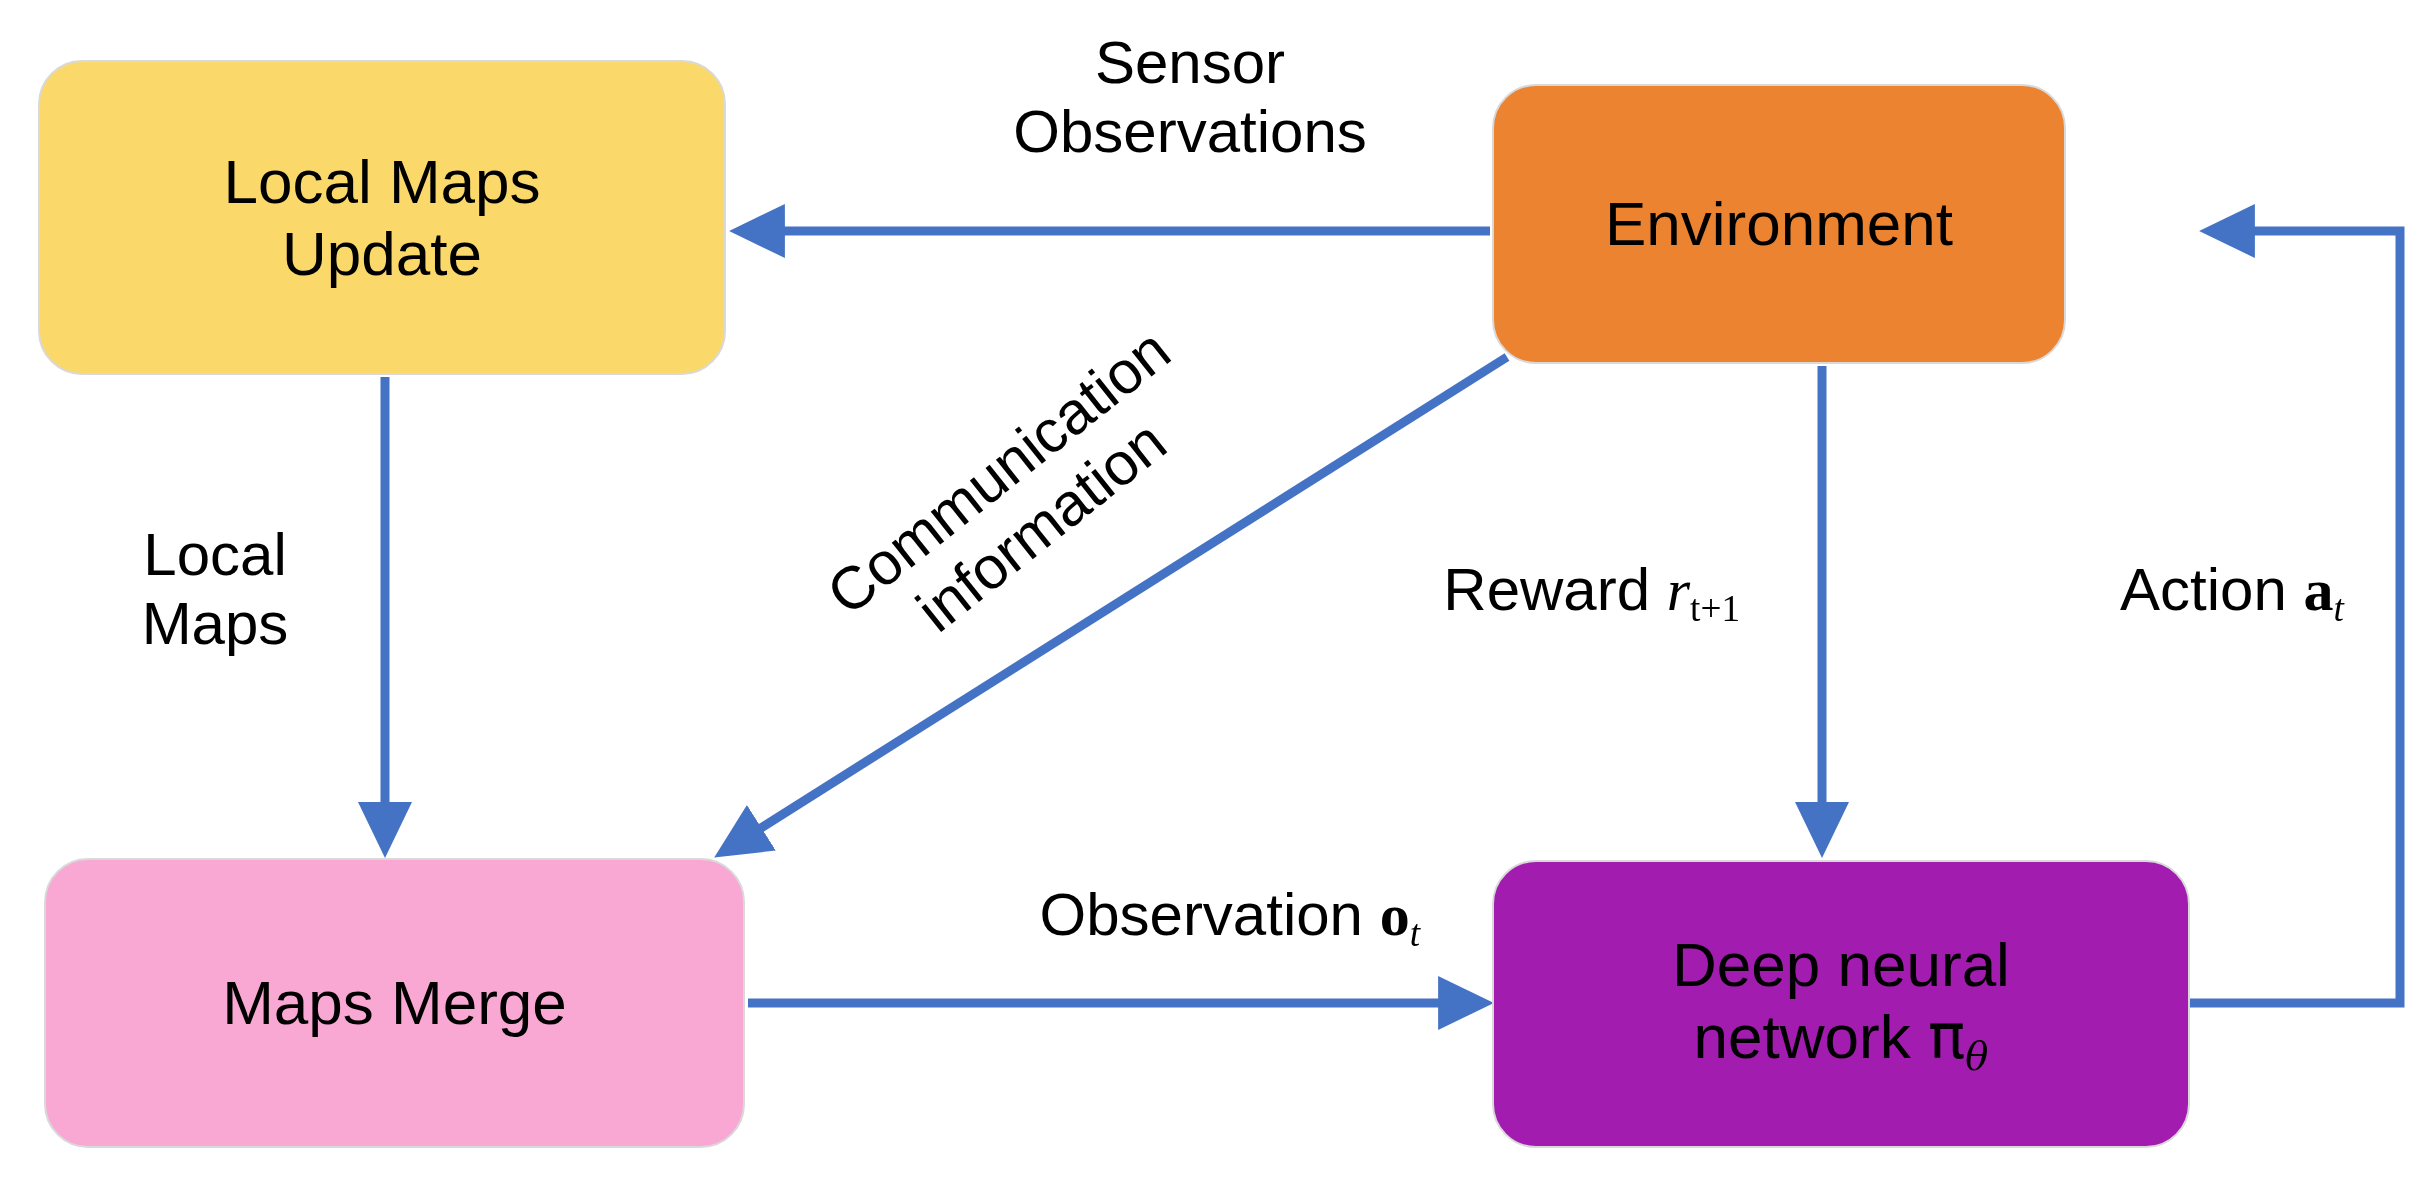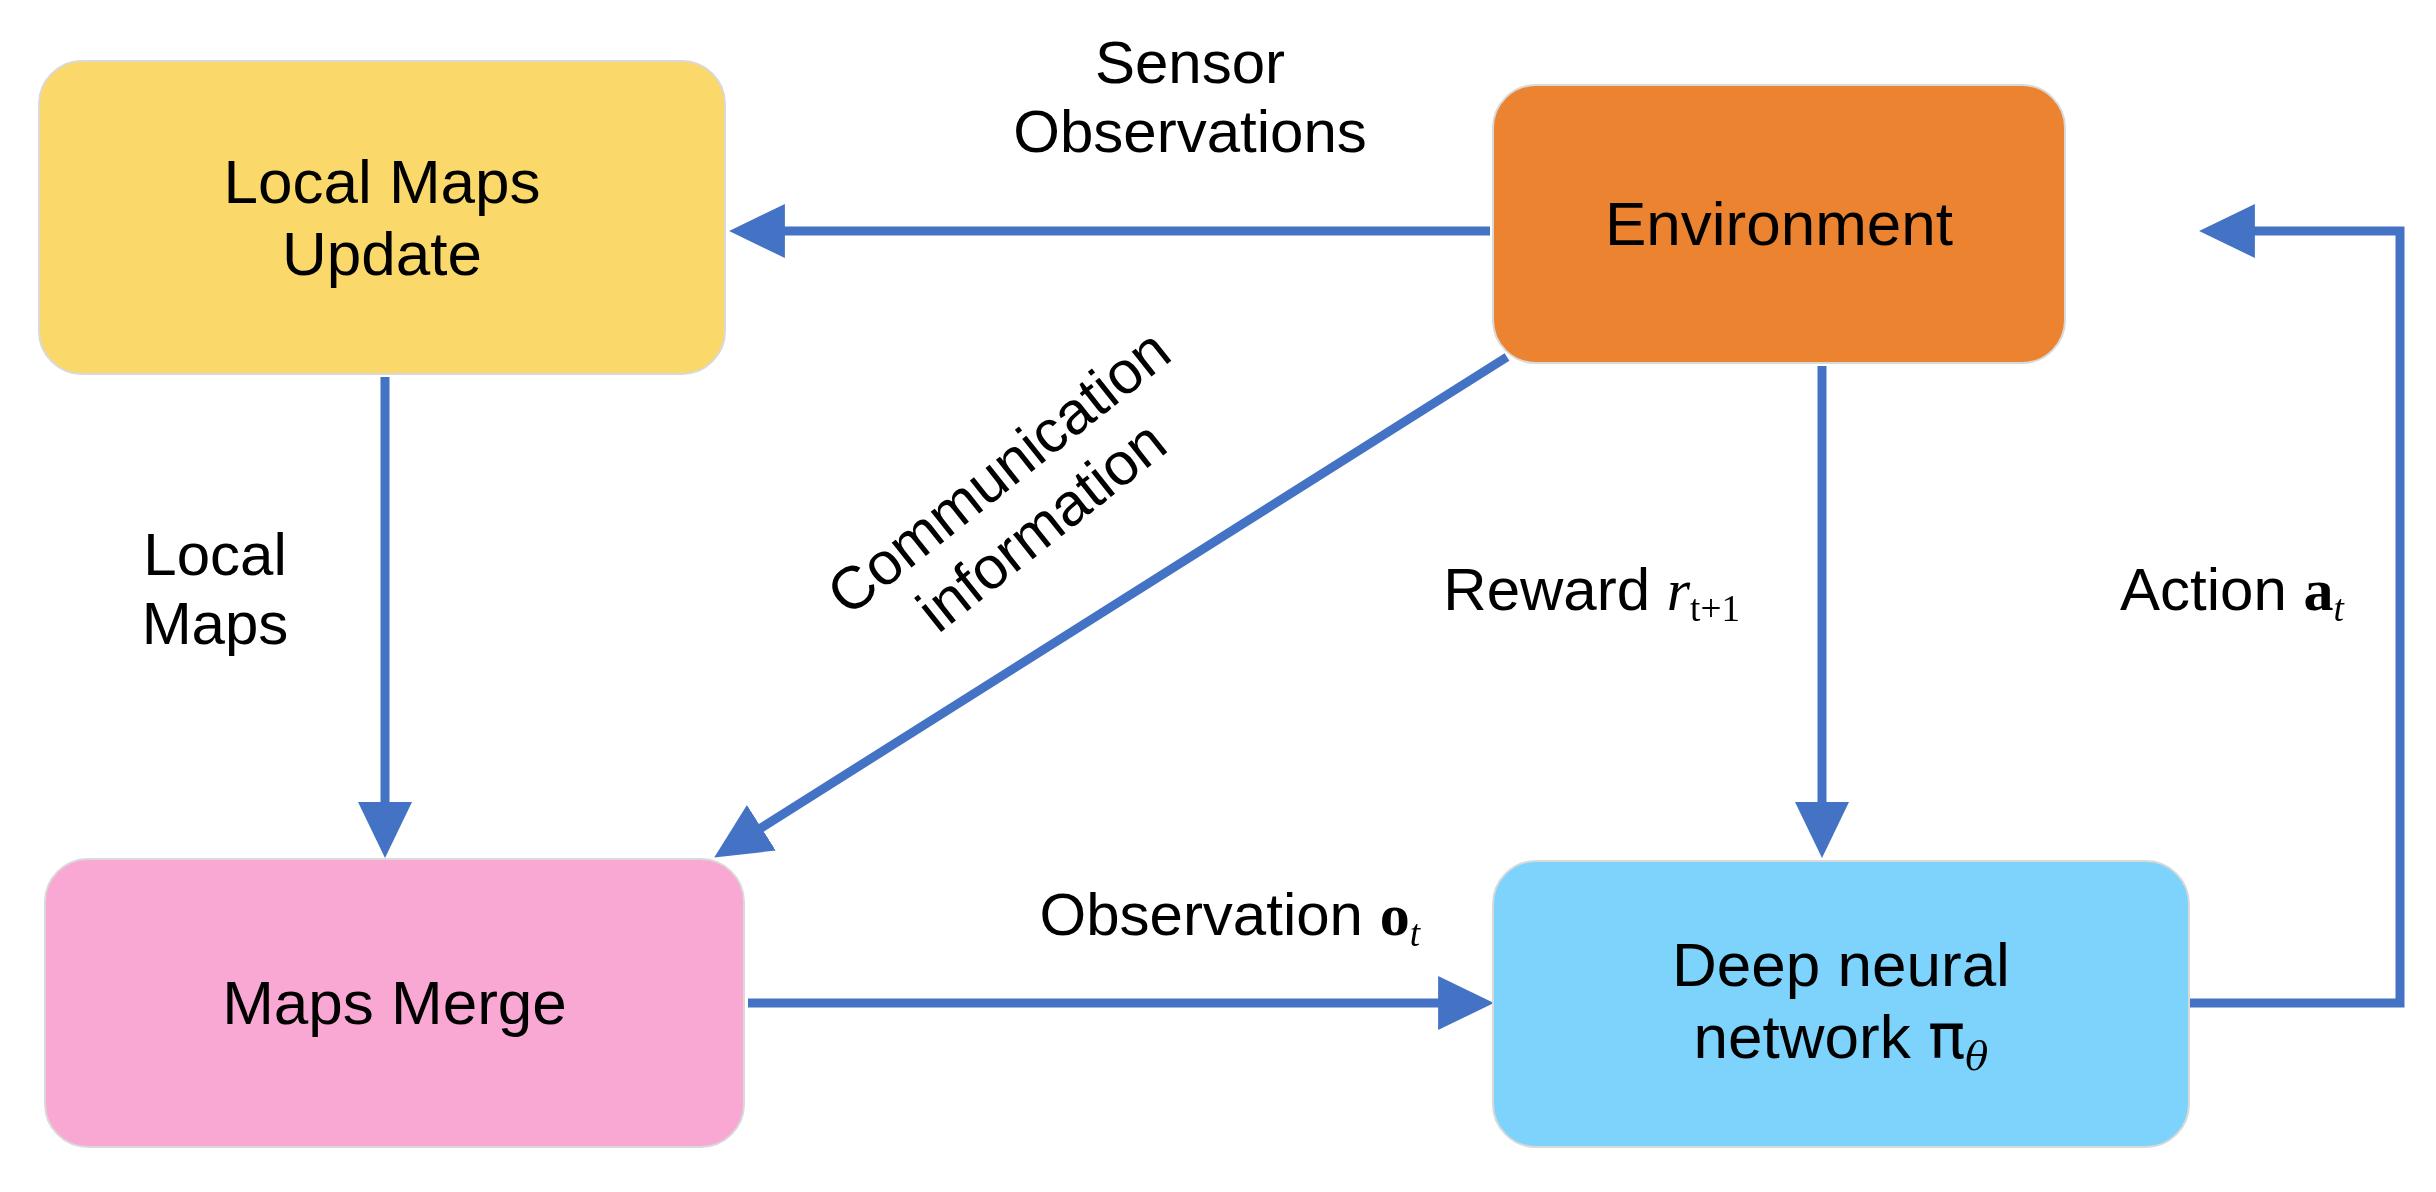--- a/index.html
+++ b/index.html
@@ -21,21 +21,21 @@
     text-align:center;
     color:#000000;
     line-height:1.16;
     font-size:62px;
     font-weight:400;
     white-space:pre-line;
   }
   #node-local-maps-update{left:38px;top:60px;width:688px;height:315px;background:#FAD869;}
   #node-environment{left:1492px;top:84px;width:574px;height:280px;background:#EB8331;}
   #node-maps-merge{left:44px;top:858px;width:701px;height:290px;background:#f9a8d4;}
-  #node-deep-neural-network{left:1492px;top:860px;width:698px;height:288px;background:#7dd3fc;}
+  #node-deep-neural-network{left:1492px;top:860px;width:698px;height:288px;background:#a21caf;}
 
   .edge-label{
     position:absolute;
     color:#000000;
     font-size:60px;
     line-height:1.15;
     text-align:center;
     white-space:pre-line;
     font-family:"Liberation Sans", sans-serif;
   }

